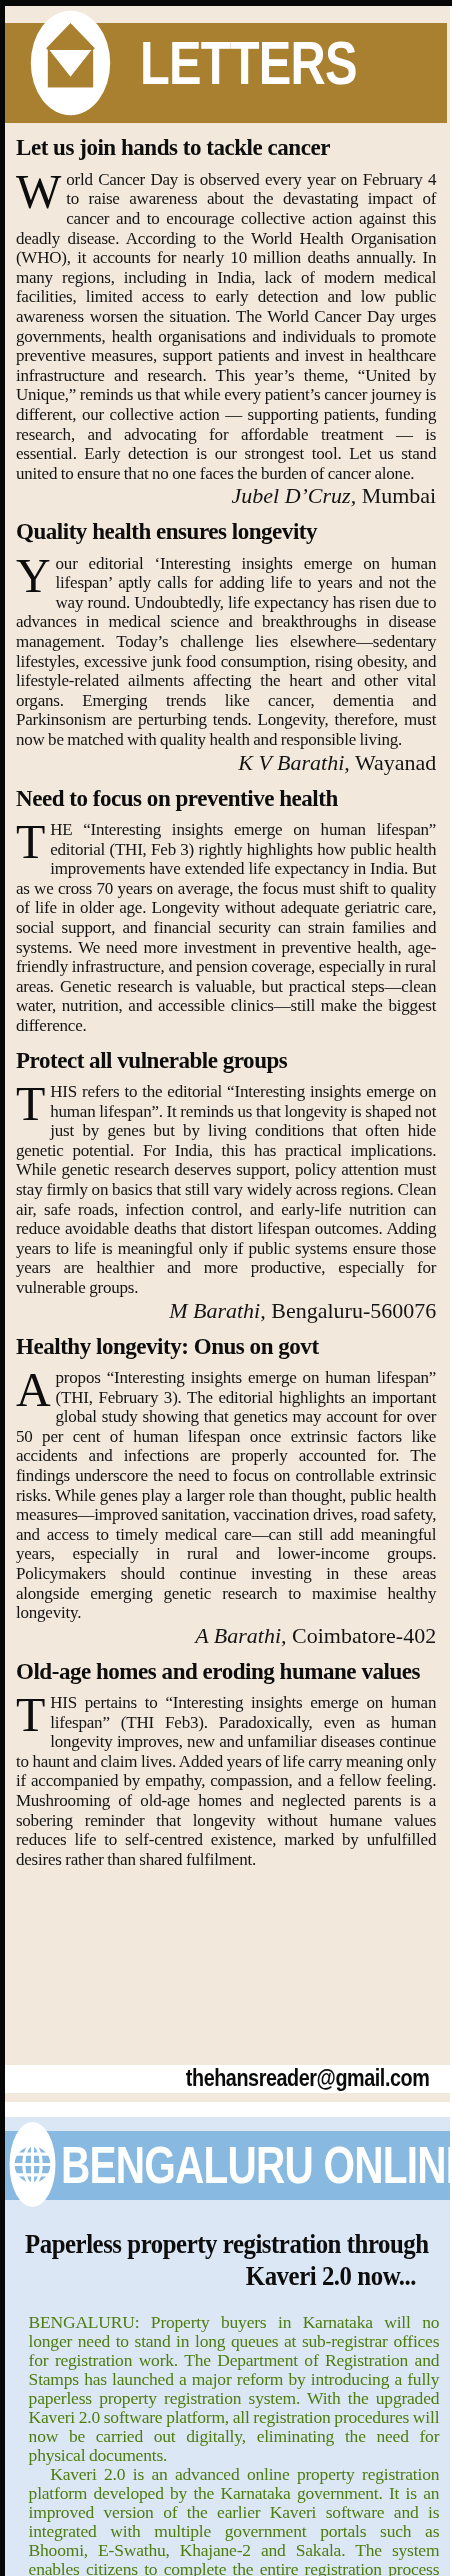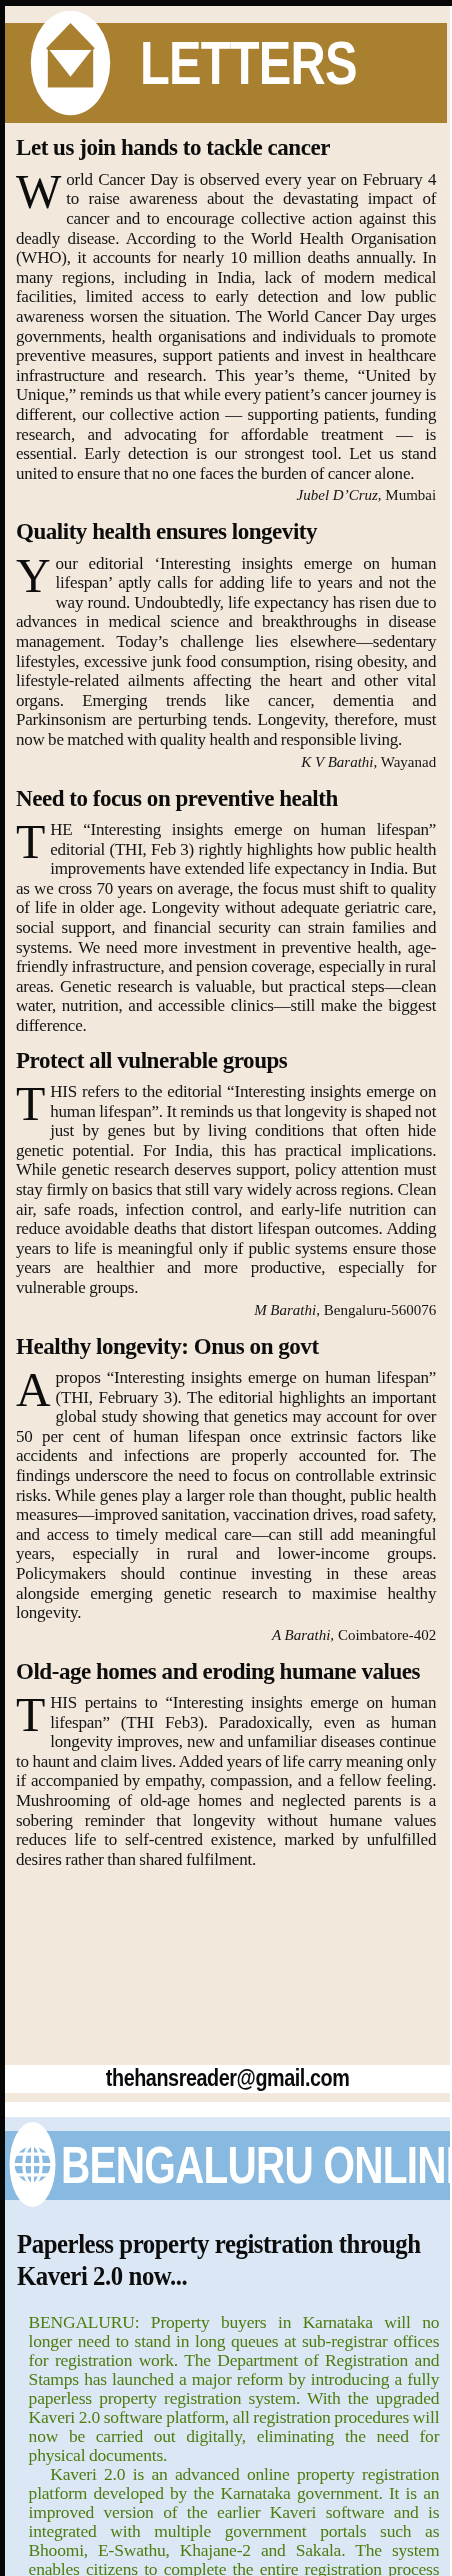--- a/index.html
+++ b/index.html
@@ -30,49 +30,50 @@
     letter-spacing:-0.5px;
   }
   .letter-body{
     margin:0;font-size:17px;line-height:19.6px;color:#141414;text-align:justify;
     letter-spacing:-0.2px;word-spacing:-0.5px;
   }
   .dropcap{
     float:left;font-size:48px;line-height:38px;padding:3.1px 5.2px 0 0;color:#0d0d0d;
   }
   .signature{
-    margin:3.1px 0 12.4px 0;text-align:right;font-size:15px;line-height:19.6px;color:#141414;
+    margin:3.1px 0 12.4px 0;text-align:right;font-size:22px;line-height:19.6px;color:#141414;
   }
   .sig-name{font-style:italic;}
   .sig-place{font-style:normal;}
 
   
-  .email-band{width:445px;height:28px;background:#ffffff;text-align:center;}
+  .email-band{width:445px;height:28px;background:#ffffff;text-align:right;}
   .email-text{
     font-family:"Liberation Sans", sans-serif;font-weight:bold;font-size:23px;line-height:27px;
     color:#0a0a0a;display:inline-block;transform:scaleX(0.86);transform-origin:center;
     letter-spacing:-0.5px;white-space:nowrap;
   }
   .cream-strip{width:445px;height:9.3px;background:#f2e8dc;}
   .white-gap{width:445px;height:14.4px;background:#ffffff;}
 
   
   .blue-section{position:relative;width:445px;height:697px;background:#dce7f5;overflow:hidden;}
   .blue-band{position:relative;margin-top:14px;width:445px;height:69px;background:#88b9e0;}
   .globe-badge{position:absolute;left:4.1px;top:-10.3px;width:47px;height:87px;}
   .online-title{
     position:absolute;left:56px;top:1px;
     font-family:"Liberation Sans", sans-serif;font-weight:bold;
     font-size:52px;line-height:66px;color:#ffffff;
     display:inline-block;transform:scaleX(0.78);transform-origin:left center;
     letter-spacing:-1px;white-space:nowrap;
   }
   .blue-headline{
-    margin:28px 0 0 12px;font-weight:bold;font-size:27px;line-height:32px;color:#0d0d0d;
+    margin:28px 0 0 20px;font-weight:bold;font-size:27px;line-height:32px;color:#0d0d0d;
     letter-spacing:-0.5px;
+    text-align:right;
   }
   .blue-headline .hl-line{display:block;transform:scaleX(0.92);transform-origin:left center;white-space:nowrap;}
   .blue-body{
     margin:21.6px 10.3px 0 24px;font-size:17.5px;line-height:19px;color:#4d7c0f;text-align:justify;
     letter-spacing:-0.2px;word-spacing:-0.5px;font-family:Liberation Serif, serif;
   }
   .blue-body.indented{text-indent:21.6px;margin-top:0;}
   .clear{clear:both;}
 </style>
 </head>

